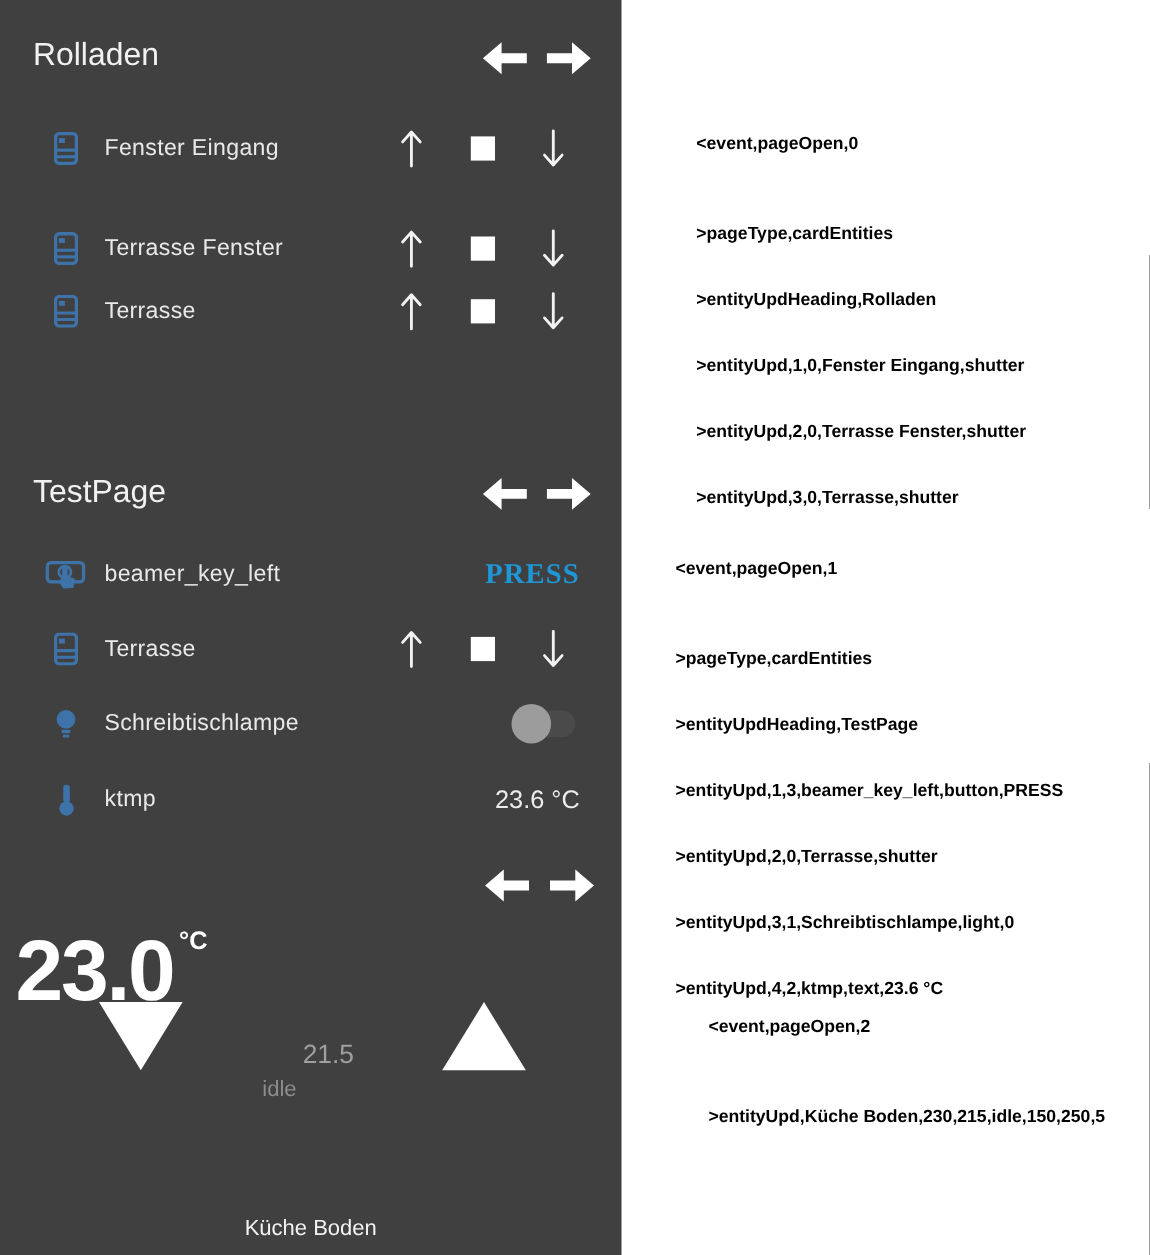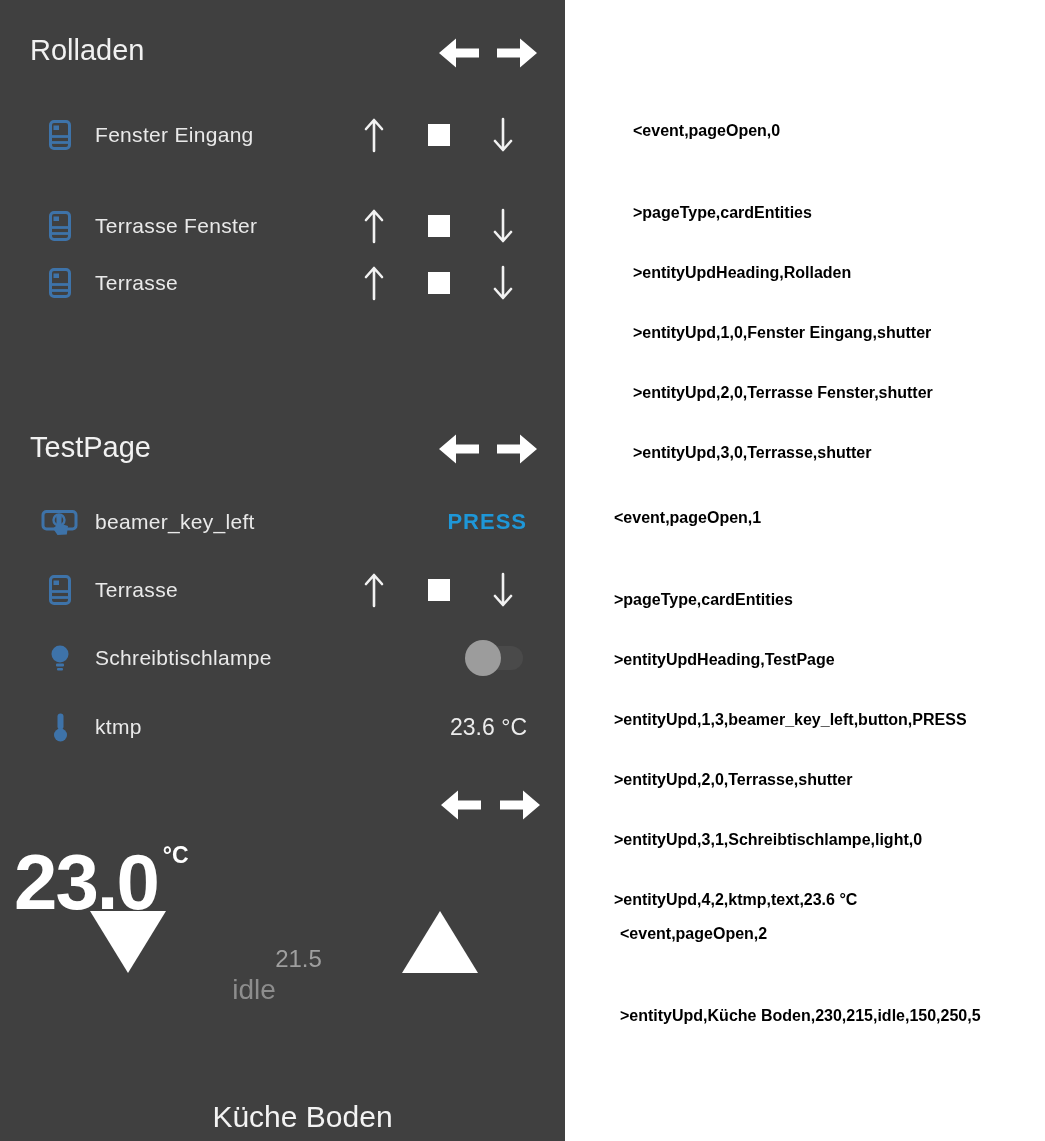--- a/index.html
+++ b/index.html
@@ -19,47 +19,47 @@
   .row-icon{position:absolute;left:38px;top:50%;transform:translateY(-50%);
             width:44px;display:flex;justify-content:center;align-items:center;}
   .row-label{position:absolute;left:95px;top:50%;transform:translateY(-50%);
              font-size:21px;color:#e9e9e9;letter-spacing:.3px;white-space:pre;}
   .ctl{position:absolute;top:50%;transform:translateY(-50%);cursor:pointer;}
   .ctl-up{left:357px;width:34px;display:flex;justify-content:center;}
   .ctl-stop{left:428px;width:22px;height:22px;background:#ffffff;}
   .ctl-down{left:486px;width:34px;display:flex;justify-content:center;}
   .row-value{position:absolute;right:38px;top:50%;transform:translateY(-50%);
              font-size:23px;color:#ececec;white-space:pre;}
-  .press{color:#1e97d8;font-weight:700;font-size:22px;letter-spacing:1px;cursor:pointer;}
+  .press{color:#1e97d8;font-weight:700;font-size:26px;letter-spacing:1px;cursor:pointer;font-family:Liberation Serif, serif;}
 
   .toggle{position:absolute;left:467px;top:50%;transform:translateY(-50%);
           width:56px;height:24px;border-radius:12px;background:#4a4a4a;cursor:pointer;}
   .toggle .knob{position:absolute;left:-2px;top:-6px;width:36px;height:36px;
                 border-radius:50%;background:#9c9c9c;}
 
   
   .temp-wrap{position:absolute;left:14px;top:843px;width:565px;
              display:flex;align-items:flex-start;}
   .temp-big{font-size:78px;font-weight:700;color:#ffffff;line-height:1;letter-spacing:-2px;white-space:pre;}
   .temp-unit{font-size:23px;font-weight:700;color:#ffffff;line-height:1;margin-left:5px;margin-top:1px;white-space:pre;}
   .tri{position:absolute;width:80px;height:66px;cursor:pointer;}
   .setpoint{position:absolute;left:16px;top:947px;width:565px;text-align:center;
             font-size:24px;line-height:24px;color:#9f9f9f;white-space:pre;}
   .hvac-state{position:absolute;left:0;top:979px;width:508px;text-align:center;
-            font-size:28px;line-height:22px;color:#8d8d8d;white-space:pre;}
+            font-size:20px;line-height:22px;color:#8d8d8d;white-space:pre;}
   .thermo-title{position:absolute;left:0;top:1099px;width:565px;text-align:center;
-            font-size:30px;line-height:36px;color:#f3f3f3;white-space:pre;padding-left:20px;}
+            font-size:20px;line-height:36px;color:#f3f3f3;white-space:pre;}
 
   
   .serial{position:absolute;font-weight:700;font-size:16px;line-height:20px;
           color:#000;white-space:pre;}
   .serial .evt{margin-bottom:22px;}
   #sb1{left:612px;top:81px;margin-left:21px;}
   #sb2{left:614px;top:468px;}
-  #sb3{left:620px;top:884px;}
+  #sb3{left:644px;top:884px;}
 
   .symdefs{position:absolute;width:0;height:0;overflow:hidden;}
 </style>
 </head>
 <body>
 
 <svg class="symdefs" xmlns="http://www.w3.org/2000/svg">
   <defs>
     <g id="sym-nav-left">
       <polygon points="41,10.5 18,10.5 18,0.5 1,15 18,29.5 18,19.5 41,19.5" fill="#ffffff"></polygon>

